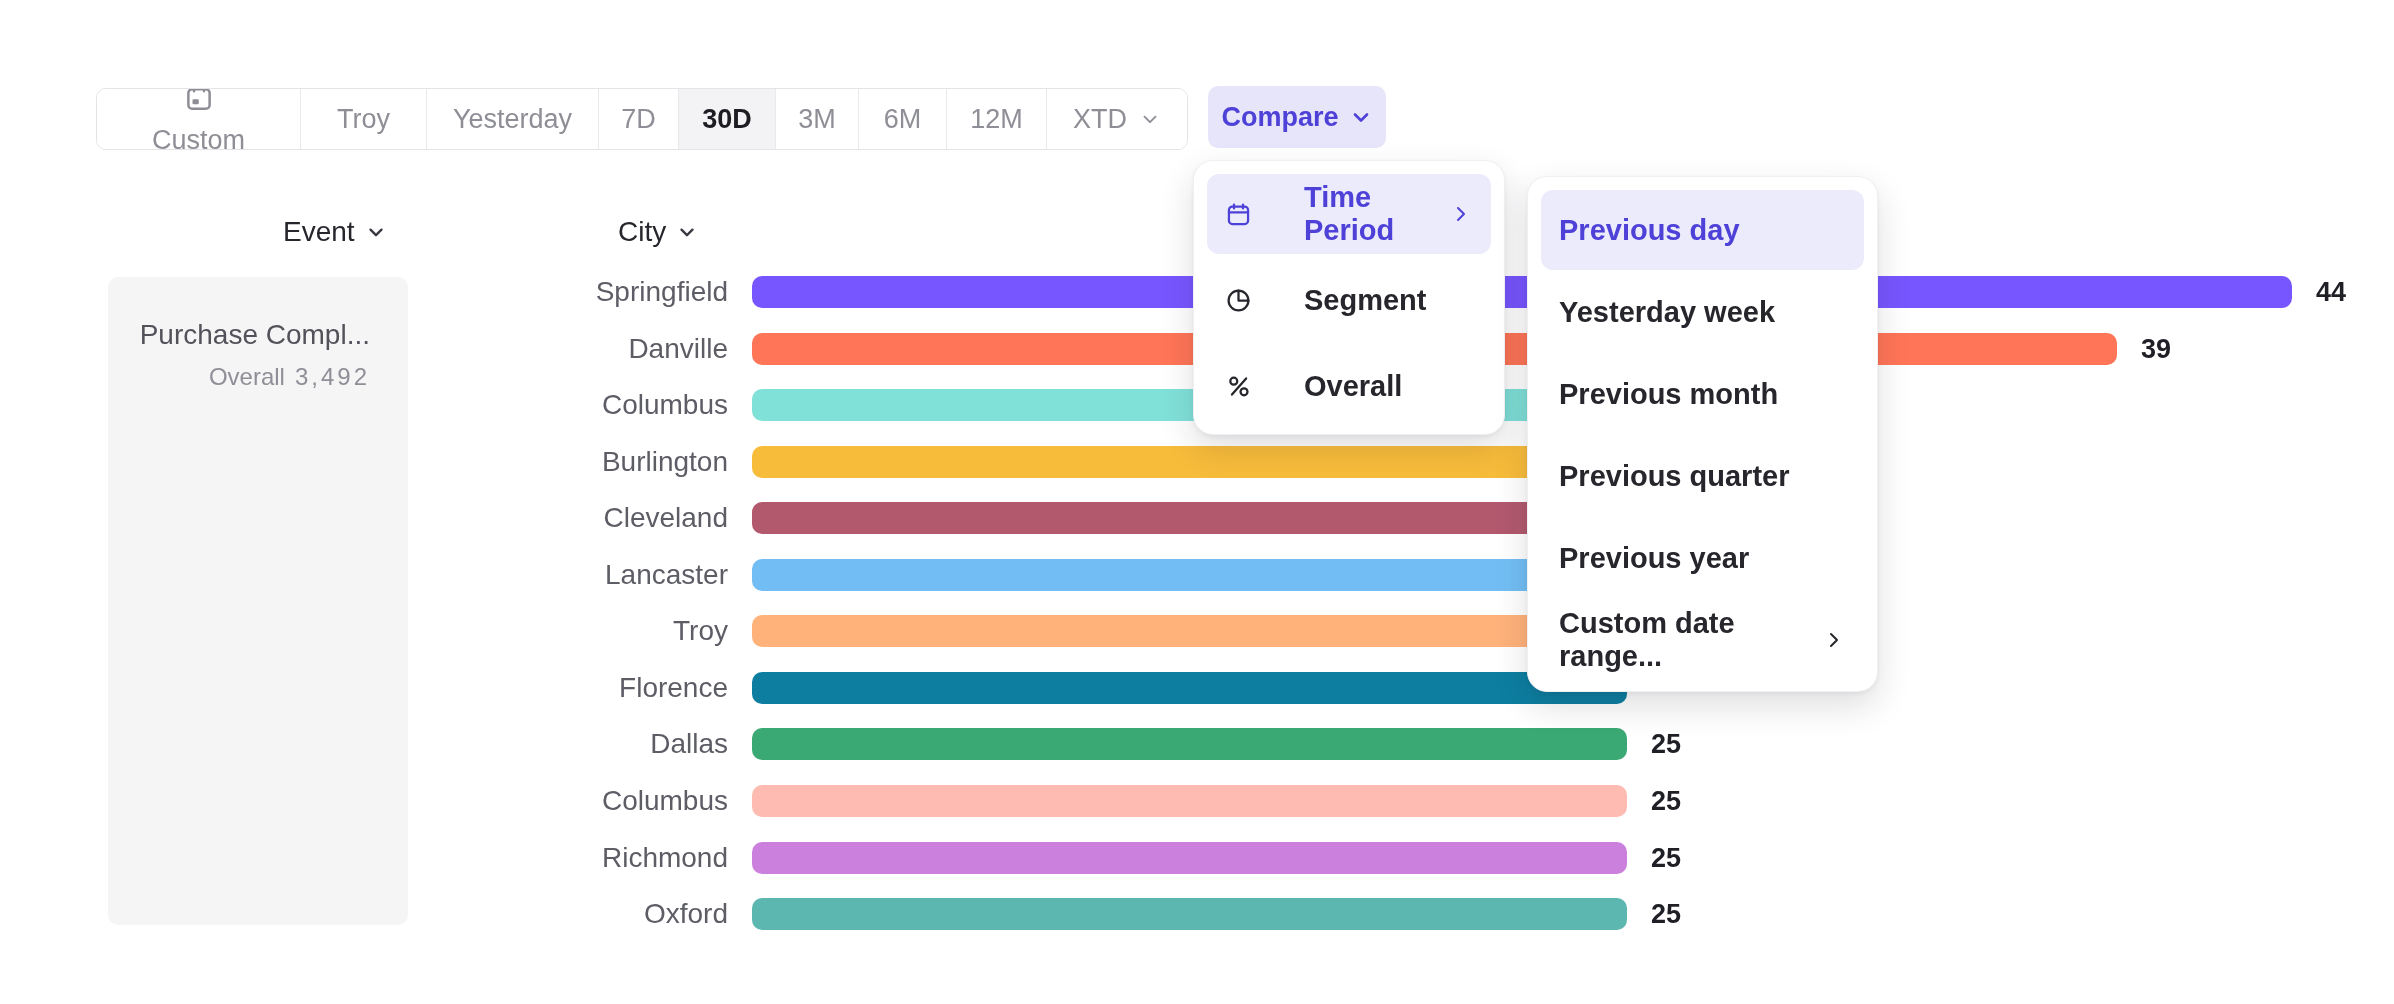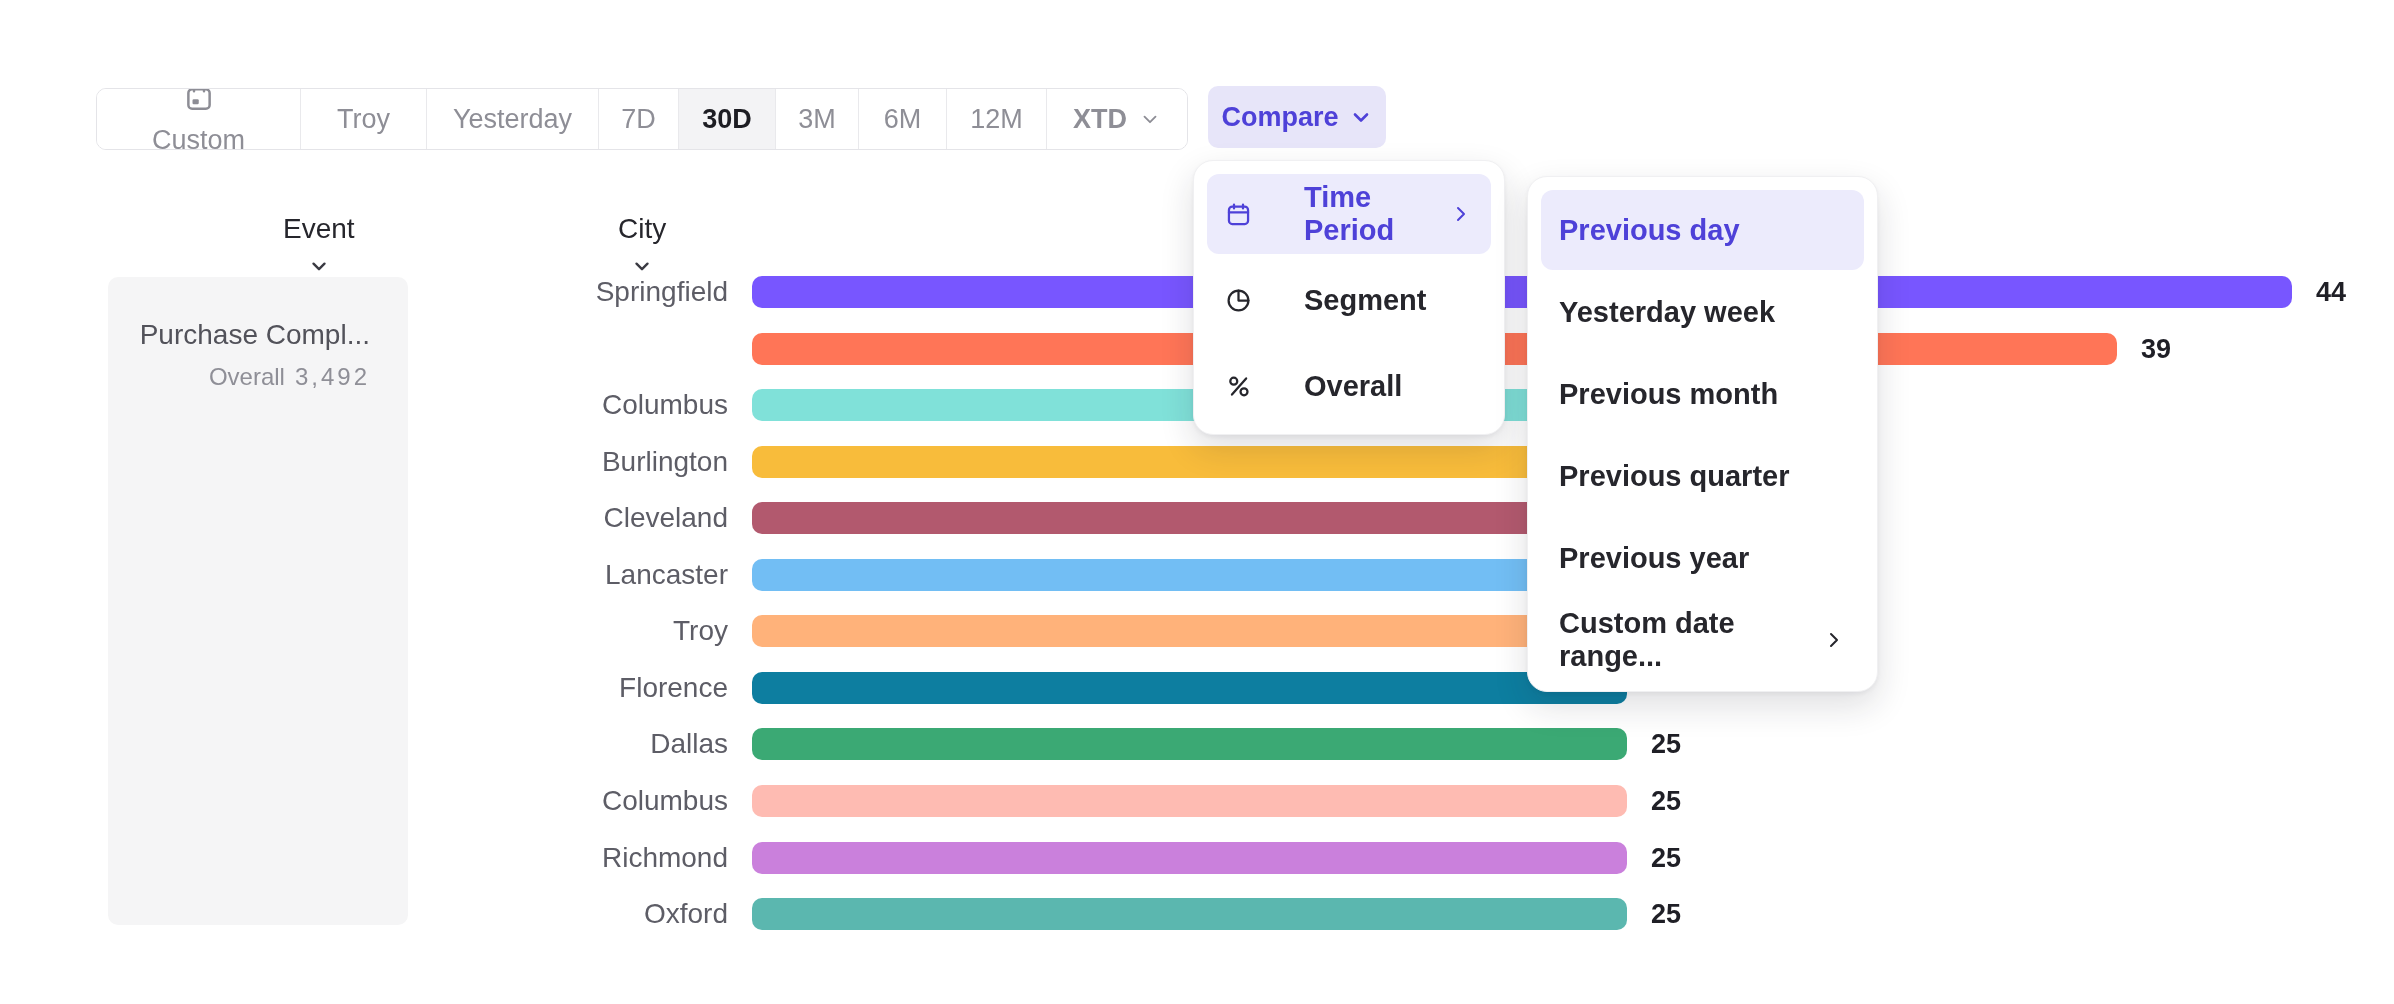--- a/index.html
+++ b/index.html
@@ -10,32 +10,32 @@
   
   .toolbar{
     position:absolute;left:96px;top:88px;height:62px;display:flex;align-items:stretch;
     border:1.5px solid #e4e4e8;border-radius:10px;background:#fff;overflow:hidden;box-sizing:border-box;
   }
   .tb-btn{
     display:flex;align-items:center;justify-content:center;gap:12px;
     border:none;border-right:1.5px solid #e9e9ec;background:#fff;cursor:pointer;
     font-family:"Liberation Sans",sans-serif;font-size:27px;color:#8e8e96;padding:0;box-sizing:border-box;
   }
-  .tb-btn:last-child{border-right:none;font-weight:bold;}
+  .tb-btn:last-child{border-right:none;}
   .tb-btn.selected{background:#f3f3f5;color:#1d1d23;font-weight:700;}
   
   .compare-btn{
     position:absolute;left:1208px;top:86px;width:178px;height:62px;border:none;border-radius:10px;
     background:#e7e5f9;color:#4e41d8;font-family:"Liberation Sans",sans-serif;font-size:27px;font-weight:700;
     display:flex;align-items:center;justify-content:center;gap:10px;cursor:pointer;
   }
   
   .col-header{
     position:absolute;top:213px;height:38px;display:flex;align-items:center;gap:10px;
-    font-size:28px;font-weight:500;color:#26262c;cursor:pointer;flex-direction:column;
+    font-size:28px;font-weight:500;color:#26262c;cursor:pointer;
   }
   
   .event-card{
     position:absolute;left:108px;top:277px;width:300px;height:648px;background:#f5f5f6;border-radius:10px;
     box-sizing:border-box;padding:38px 38px 0 20px;text-align:right;cursor:pointer;
   }
   .event-card .title{font-size:28px;color:#52525a;line-height:40px;white-space:nowrap;overflow:hidden;}
   .event-card .sub{margin-top:8px;font-size:24px;color:#8f8f97;}
   .event-card .sub .num{letter-spacing:3px;margin-left:10px;}
   
@@ -150,20 +150,21 @@
     </div>
   </div>
 
   <div class="rows" id="rows">
       <div class="row" style="top: 264px;">
         <div class="city">Springfield</div>
         <div class="bar" style="width: 1540px; background: rgb(120, 86, 255);"></div>
         <div class="val" style="left: 2316px;">44</div>
       </div>
       <div class="row" style="top: 321px;">
+        <div class="city">Danville</div>
         <div class="bar" style="width: 1365px; background: rgb(255, 117, 87);"></div>
         <div class="val" style="left: 2141px;">39</div>
       </div>
       <div class="row" style="top: 377px;">
         <div class="city">Columbus</div>
         <div class="bar" style="width: 1050px; background: rgb(128, 225, 217);"></div>
       </div>
       <div class="row" style="top: 434px;">
         <div class="city">Burlington</div>
         <div class="bar" style="width: 1015px; background: rgb(248, 188, 59);"></div>

